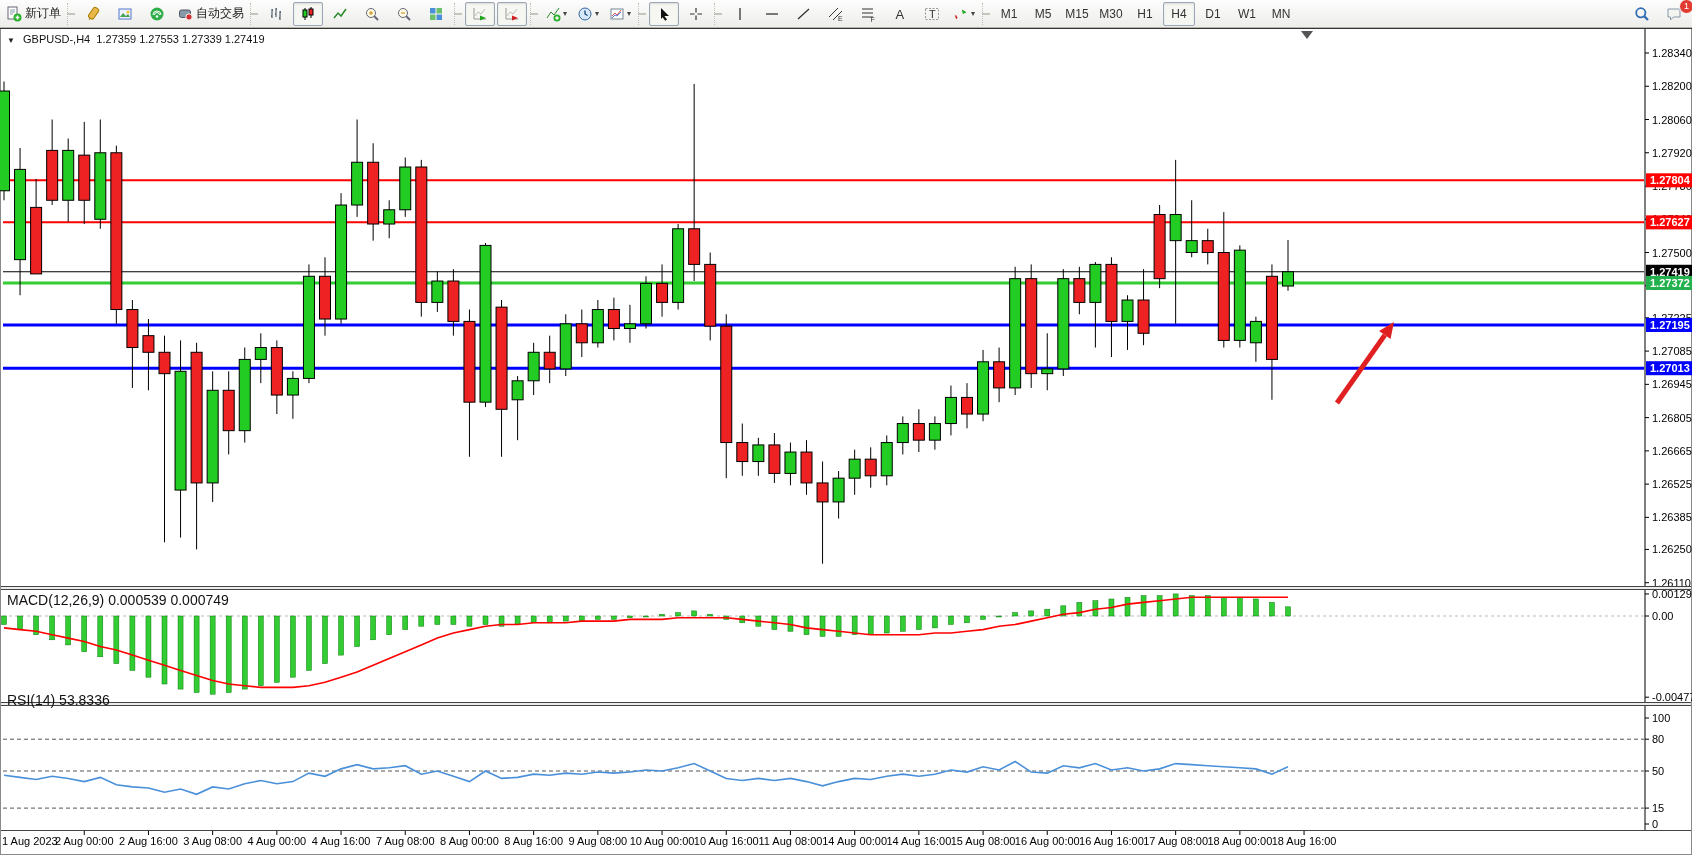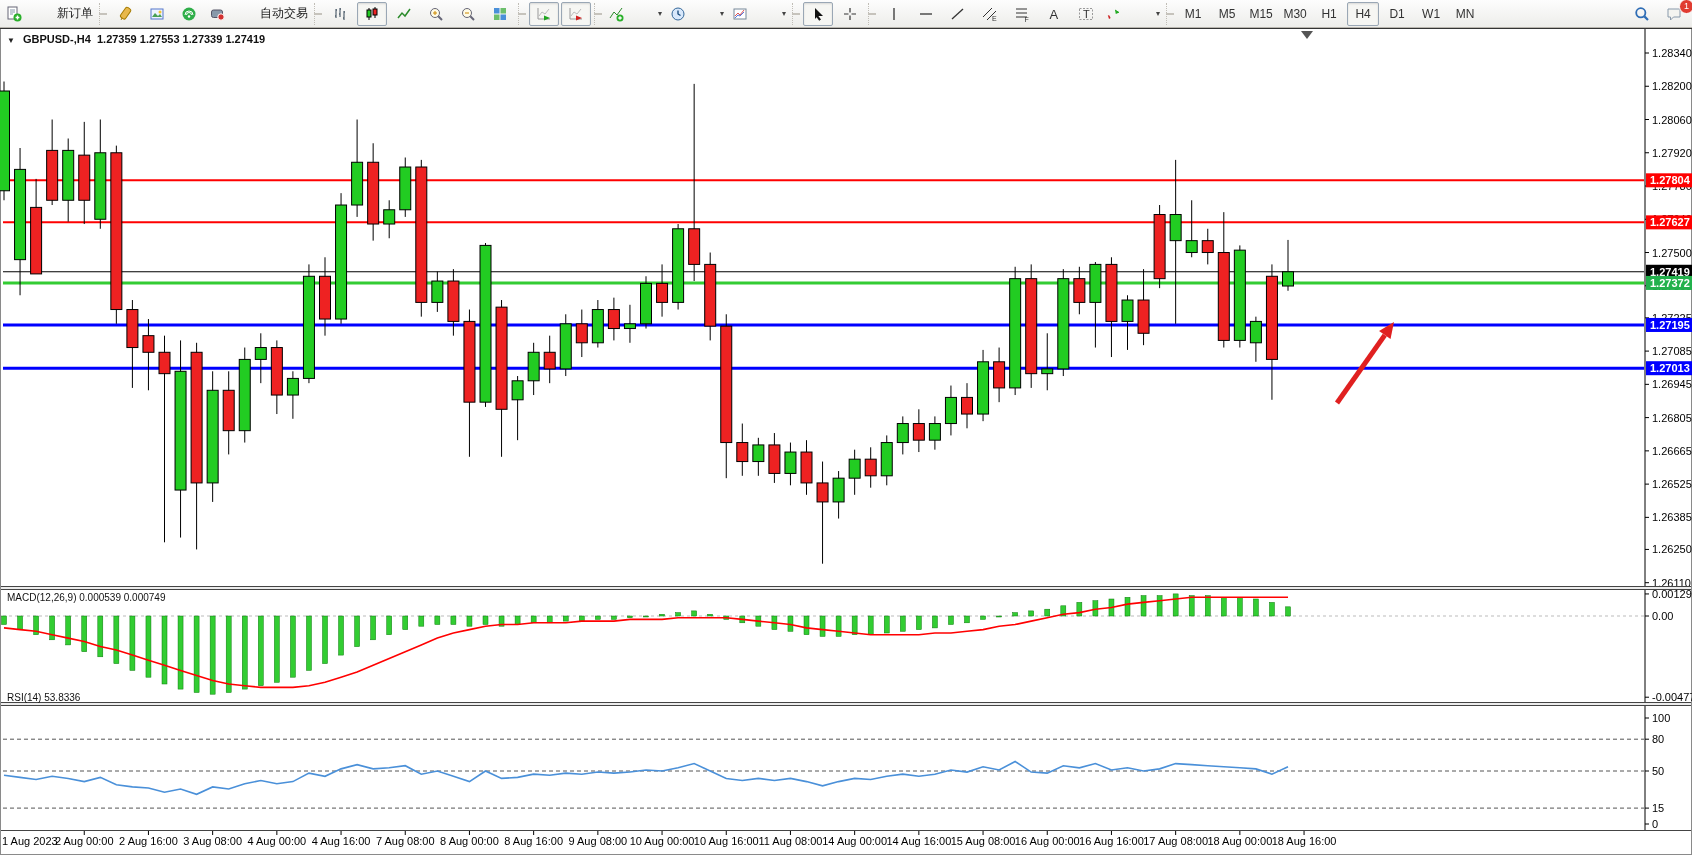--- a/index.html
+++ b/index.html
@@ -1,34 +1,34 @@
 <!DOCTYPE html>
 <html><head>
 <meta charset="utf-8">
 <style>
   html,body{margin:0;padding:0;background:#d4d0c8;font-family:"Liberation Sans",sans-serif;}
   .screen{position:relative;width:1692px;height:855px;background:#ffffff;overflow:hidden;}
   .toolbar{position:absolute;left:0;top:0;width:1692px;height:28px;background:linear-gradient(#fdfdfd,#ededea);
            border-bottom:1px solid #b8b5ae;display:flex;align-items:center;padding:0 2px;box-sizing:border-box;z-index:5;}
   .tbtn{height:22px;min-width:24px;display:flex;align-items:center;justify-content:center;margin:0 1px;
-        border:1px solid transparent;border-radius:2px;padding:0 2px;font-size:12px;color:#222;cursor:default;gap:32px;}
+        border:1px solid transparent;border-radius:2px;padding:0 2px;font-size:12px;color:#222;cursor:default;}
   .tbtn.pressed{border:1px solid #9aa7b5;background:#f6f6f3;box-shadow:inset 0 1px 2px rgba(0,0,0,.12);}
   .tbtn .lbl{margin-left:3px;font-size:12px;}
   .tbtn svg{display:block;}
   .caret{font-size:8px;color:#444;margin-left:2px;}
   .sep{width:7px;height:22px;margin:0 2px;background:
        linear-gradient(#0000 45%,#c6c3bc 45%,#c6c3bc 55%,#0000 55%);border-left:1px dotted #c0bdb6;}
   .tf{font-size:12px;color:#333;min-width:26px;}
   .spacer{flex:1;}
   .badge{position:relative;}
   .badge .bubble{position:absolute;top:-4px;right:-6px;background:#e03c31;color:#fff;font-size:9px;
        width:13px;height:13px;border-radius:50%;display:flex;align-items:center;justify-content:center;border:1px solid #fff;}
-  .chart-title{position:absolute;left:7px;top:33px;font-size:11px;font-weight:bold;color:#111;z-index:3;}
+  .chart-title{position:absolute;left:7px;top:33px;font-size:11px;font-weight:normal;color:#111;z-index:3;}
   .chart-title .tri{font-size:8px;margin-right:5px;color:#222;}
-  .pane-label{position:absolute;left:7px;font-size:10px;color:#111;z-index:3;}
+  .pane-label{position:absolute;left:7px;font-size:14px;color:#111;z-index:3;}
   svg.plot{position:absolute;left:0;top:0;z-index:1;}
   text{font-family:"Liberation Sans",sans-serif;}
 </style>
 </head>
 <body>
 
 <div class="screen">
   <div class="toolbar" id="toolbar">
       <div class="tbtn">
         <svg width="16" height="16" viewBox="0 0 16 16">

